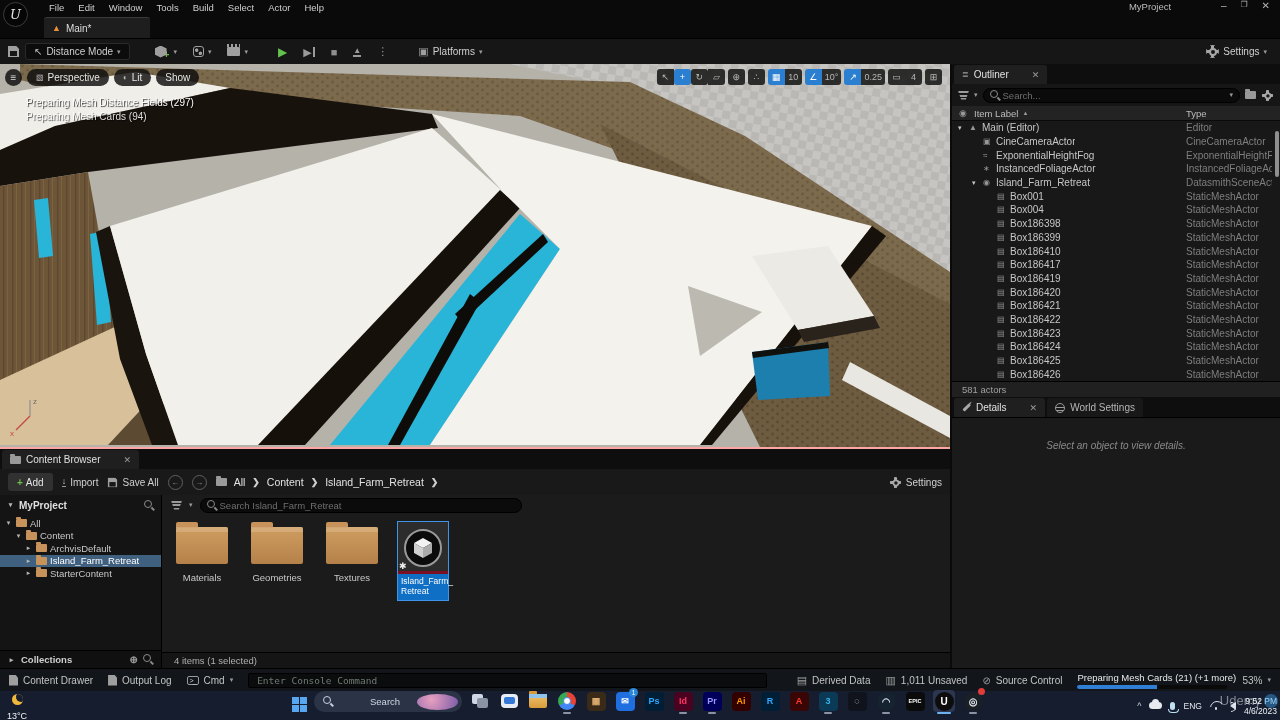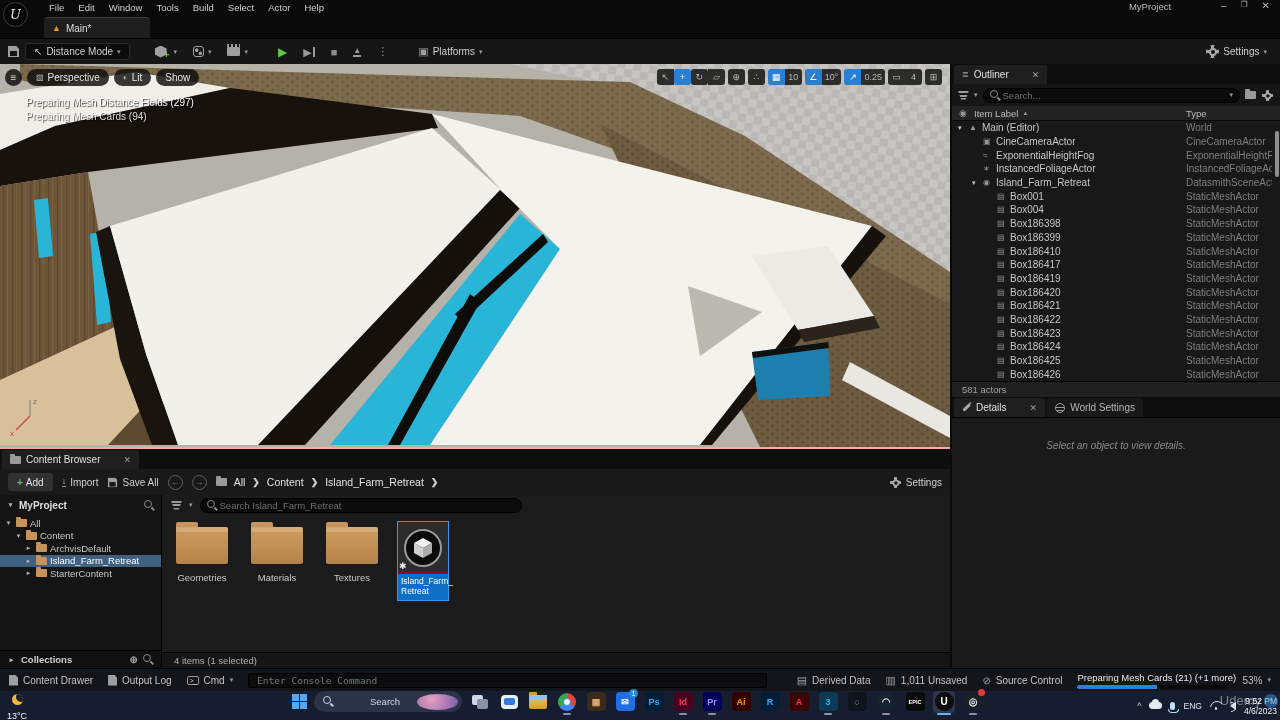--- a/index.html
+++ b/index.html
@@ -157,21 +157,21 @@
   .task .track{height:4px;background:#0a0a0a;border-radius:2px;overflow:hidden;}
   .task .fill{height:100%;background:#2f7fd4;}
 
   
   .taskbar{position:absolute;left:0;top:691px;width:1280px;height:29px;background:#151d2e;}
   .weather{position:absolute;left:7px;top:3px;display:flex;align-items:center;gap:6px;flex-direction:column;}
   .moon{width:11px;height:11px;border-radius:50%;background:#f0b93c;position:relative;overflow:hidden;}
   .moon::before{content:"";position:absolute;left:4px;top:-2px;width:10px;height:10px;border-radius:50%;background:#151d2e;}
   .wtxt .t1{font-size:9px;color:#f0f2f5;line-height:11px;}
   .wtxt .t2{font-size:8.5px;color:#aeb6c4;line-height:10px;}
-  .tb-center{position:absolute;left:292px;top:0;height:21px;display:flex;align-items:center;gap:7px;}
+  .tb-center{position:absolute;left:292px;top:0;height:21px;display:flex;align-items:flex-end;gap:7px;}
   .start{width:15px;height:15px;display:grid;grid-template-columns:7px 7px;grid-template-rows:7px 7px;gap:1px;}
   .start i{background:#58a6f0;}
   .tb-search{width:148px;height:21px;background:#2b3447;border-radius:11px;display:flex;align-items:center;gap:6px;padding:0 4px 0 9px;}
   .tb-search .mag::before{border-color:#c9d1e0;}
   .tb-search .mag::after{background:#c9d1e0;}
   .tb-search span{flex:1;font-size:9.5px;color:#d0d6e2;}
   .tb-person{width:16px;height:16px;border-radius:50%;background:radial-gradient(circle at 35% 35%,#e8a0c0,#7a5aa8);}
   .tapp{position:relative;width:22px;height:22px;display:flex;align-items:center;justify-content:center;border-radius:4px;}
   .tapp .g{display:flex;align-items:center;justify-content:center;font-weight:bold;border-radius:4px;}
   .tapp .sq{width:19px;height:19px;font-size:9px;}
@@ -454,21 +454,21 @@
       <span>Item Label</span>
       <span style="font-size:6px;margin-left:4px;color:#9a9a9a;">▲</span>
       <span class="typecol">Type</span>
     </div>
     <div class="o-rows">
       <div class="o-scroll"></div>
     <div class="o-row" style="padding-left: 6px;">
           <span class="o-exp">▾</span>
           <span class="o-ico">▲</span>
           <span class="o-lab">Main (Editor)</span>
-          <span class="o-type">World</span>
+          <span class="o-type">Editor</span>
         </div>
         <div class="o-row" style="padding-left: 20px;">
           <span class="o-exp"></span>
           <span class="o-ico">▣</span>
           <span class="o-lab">CineCameraActor</span>
           <span class="o-type">CineCameraActor</span>
         </div>
         <div class="o-row" style="padding-left: 20px;">
           <span class="o-exp"></span>
           <span class="o-ico">≈</span>
@@ -677,25 +677,25 @@
           <span class="chev">▾</span>
           <div class="searchpill">
             <span class="mag"></span>
             <input placeholder="Search Island_Farm_Retreat" style="">
           </div>
         </div>
         <div class="cb-grid">
           <div style="display:flex;gap:15px;">
               <div class="ftile">
                 <div class="folder-big"></div>
-                <div class="flabel">Geometries</div>
+                <div class="flabel">Materials</div>
               </div>
               <div class="ftile">
                 <div class="folder-big"></div>
-                <div class="flabel">Materials</div>
+                <div class="flabel">Geometries</div>
               </div>
               <div class="ftile">
                 <div class="folder-big"></div>
                 <div class="flabel">Textures</div>
               </div>
             </div>
           <div class="atile">
             <div class="athumb">
               <div class="acircle">
                 <svg width="20" height="22" viewBox="0 0 20 22">

